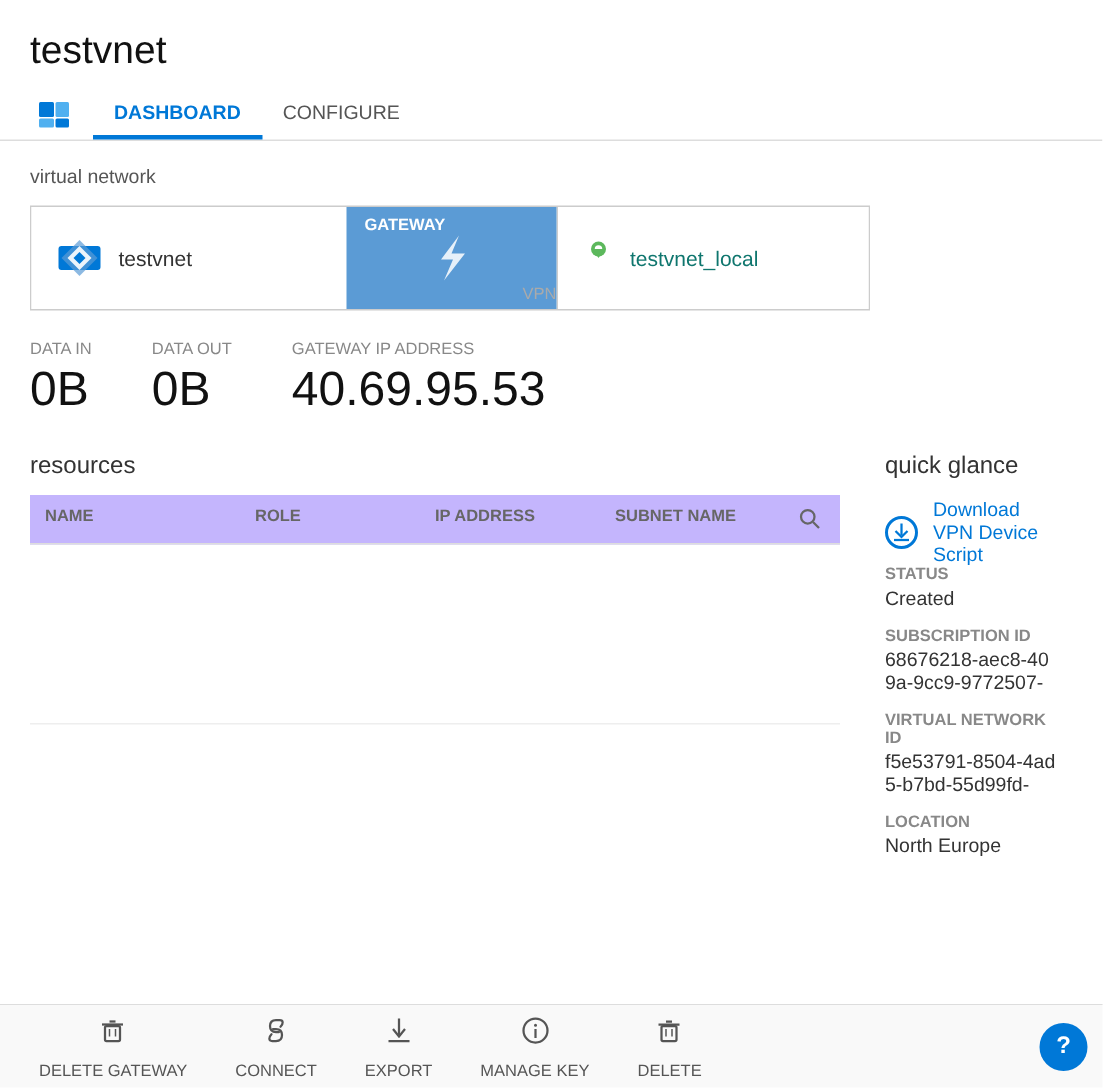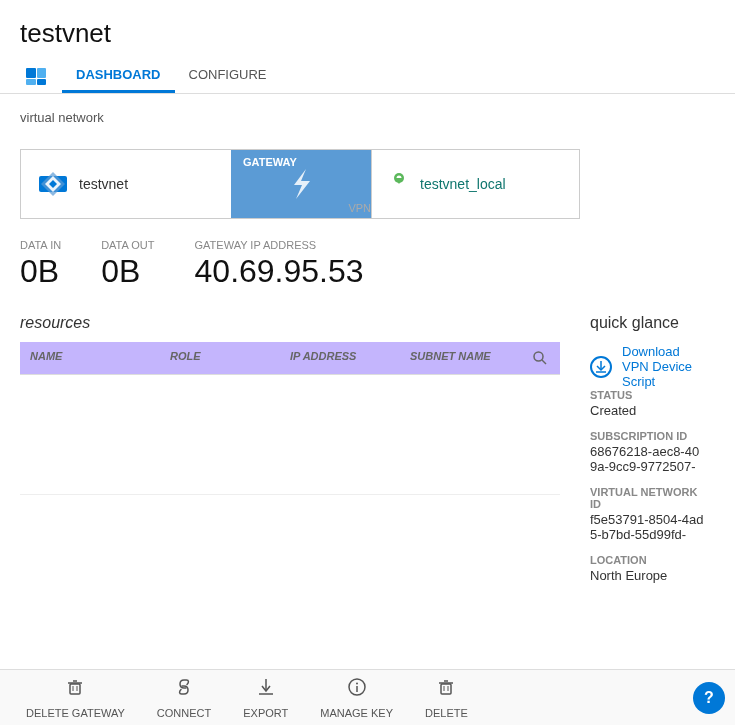--- a/index.html
+++ b/index.html
@@ -62,21 +62,21 @@
     
     .content {
       padding: 16px 20px;
     }
 
     .section-title {
       font-size: 13px;
       font-weight: 400;
       color: #555;
       text-transform: lowercase;
-      margin-bottom: 24px;
+      margin-bottom: 12px;
     }
 
     
     .vnet-diagram {
       display: flex;
       align-items: stretch;
       height: 70px;
       margin-bottom: 20px;
       border: 1px solid #ccc;
       width: 560px;
@@ -173,21 +173,20 @@
       font-weight: 200;
     }
 
     
     .resources-section {
       display: flex;
       gap: 20px;
     }
     .resources-table-area {
       flex: 0 0 520px;
-      font-style: italic;
     }
     .resources-title {
       font-size: 16px;
       font-weight: 300;
       color: #333;
       margin-bottom: 10px;
     }
     .table-header {
       display: flex;
       background: #c4b5fd;

